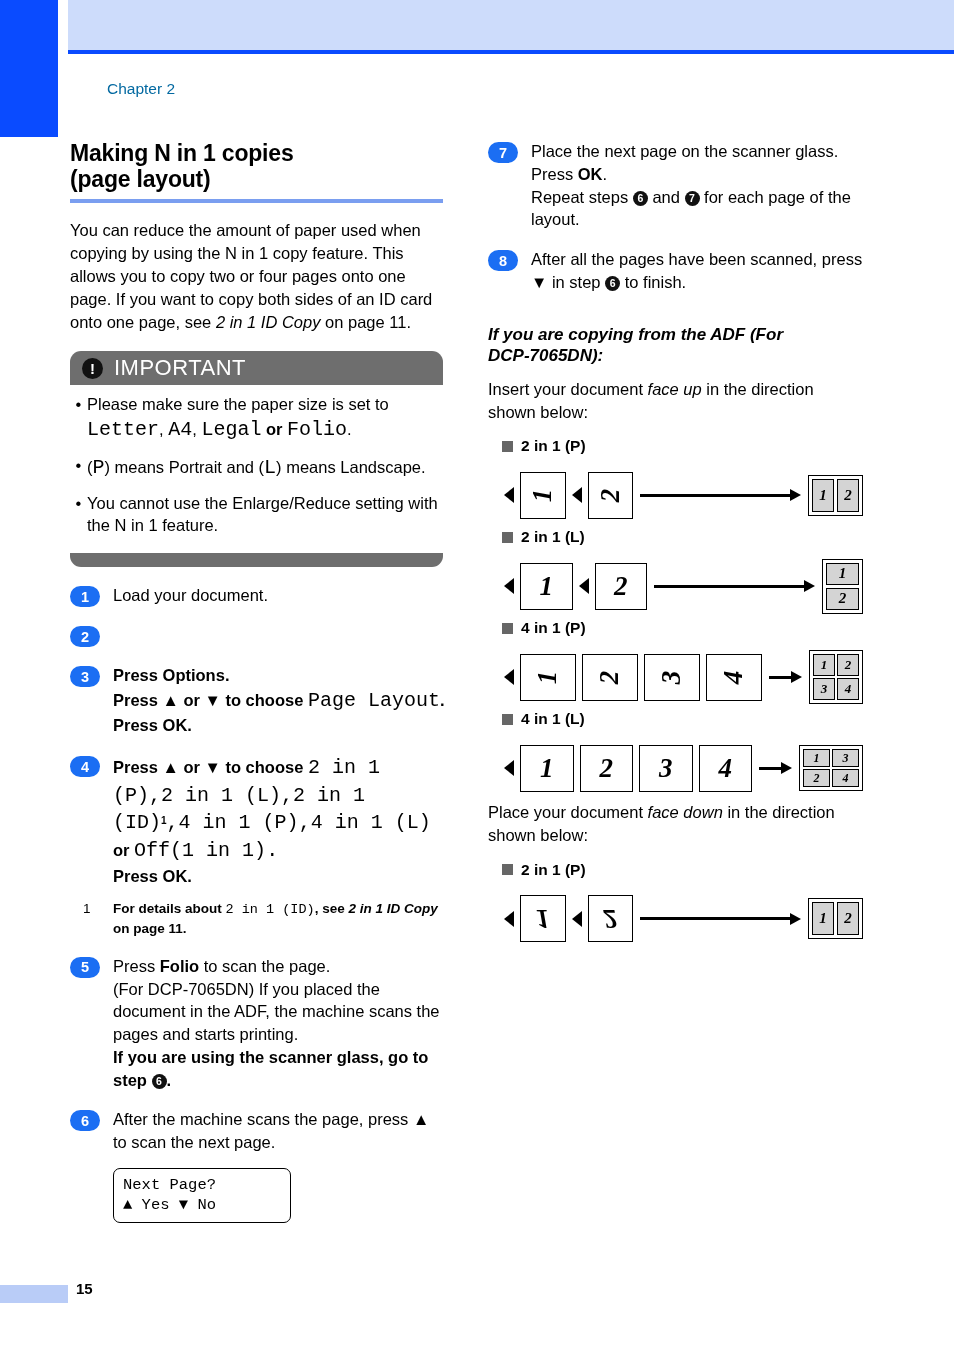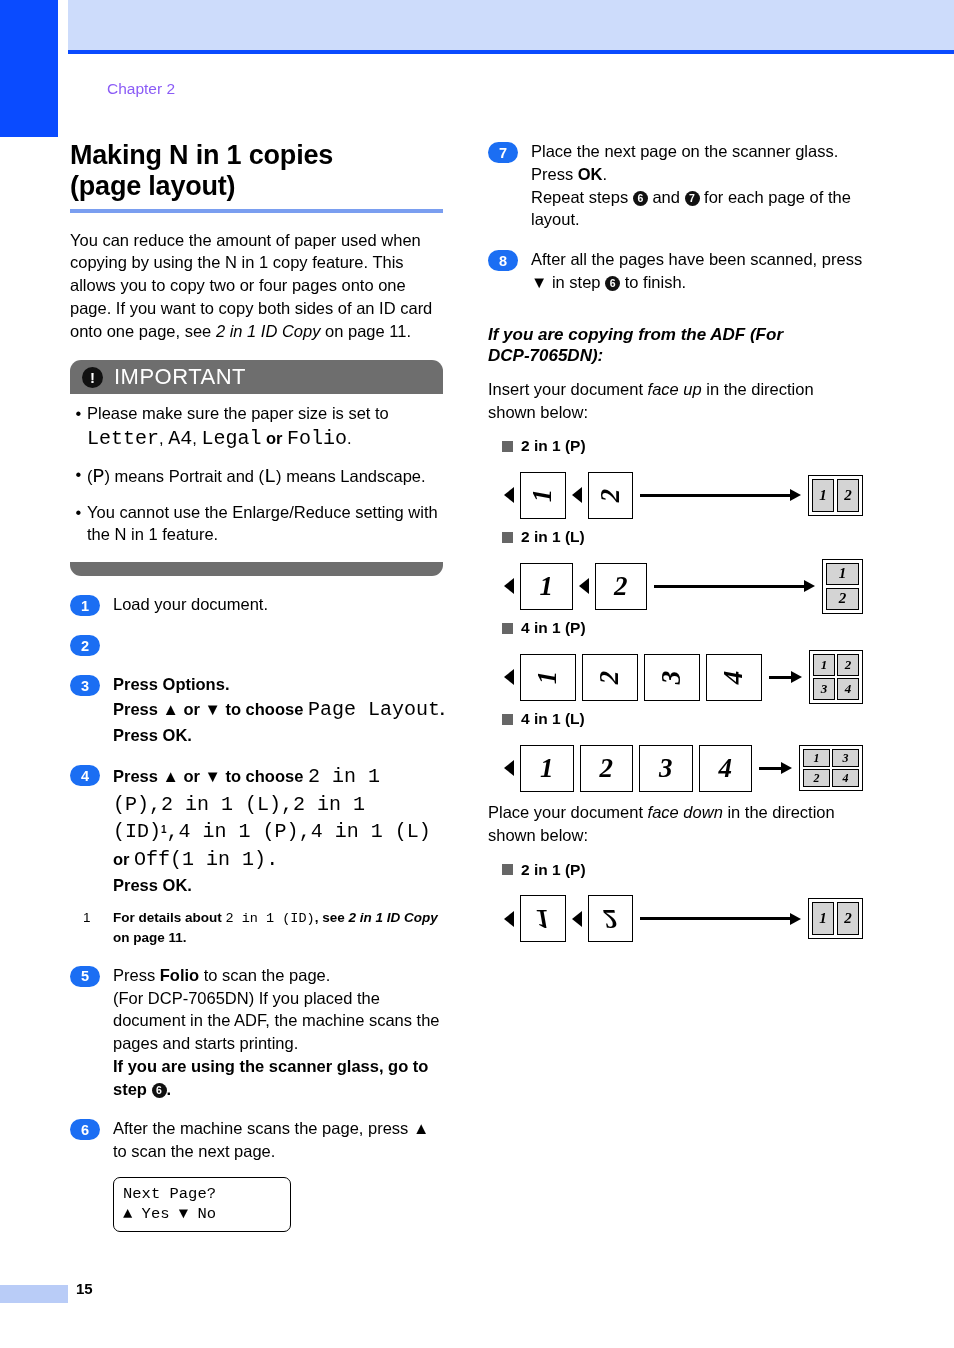--- a/index.html
+++ b/index.html
@@ -11,29 +11,29 @@
     overflow:hidden;
     color:#000;
   }
   .mono{font-family:"Liberation Mono", monospace; font-size:20px; letter-spacing:0px;}
   
   #left-tab{position:absolute;left:0;top:0;width:58px;height:137px;background:#0a4bff;}
   #header-band{position:absolute;left:68px;top:0;width:886px;height:50px;background:#cddcfb;}
   #header-rule{position:absolute;left:68px;top:50px;width:886px;height:4px;background:#0a4bff;}
   #footer-tab{position:absolute;left:0;top:1285px;width:68px;height:18px;background:#b9ccf7;}
   #page-number{position:absolute;left:76px;top:1280px;font-size:15px;font-weight:bold;}
-  #chapter-label{position:absolute;left:107px;top:80px;font-size:15.5px;color:#8b5cf6;}
+  #chapter-label{position:absolute;left:107px;top:80px;font-size:15.5px;color:#0369a1;}
 
   
   .col{position:absolute;top:140px;width:375px;}
   #col-left{left:70px;}
   #col-right{left:488px;}
 
   
-  #page-title{font-size:27px;font-weight:bold;line-height:1.14;margin:0 0 0 0;letter-spacing:-0.2px;}
+  #page-title{font-size:23px;font-weight:bold;line-height:1.14;margin:0 0 0 0;letter-spacing:-0.2px;}
   #title-rule{height:4px;background:#7a9ef0;margin-top:7px;margin-bottom:16px;width:373px;}
   .intro{font-size:16.5px;line-height:1.38;margin:0;}
   .sub-head{font-size:17px;font-weight:bold;font-style:italic;line-height:1.24;margin:0 0 12px 0;}
   .body-p{font-size:16.5px;line-height:1.38;margin:0 0 14px 0;}
 
   
   #important-box{margin-top:18px;width:373px;}
   .imp-head{
     background:#6e6e6e;color:#fff;height:34px;border-radius:11px 11px 0 0;
     display:flex;align-items:center;padding-left:12px;box-sizing:border-box;

